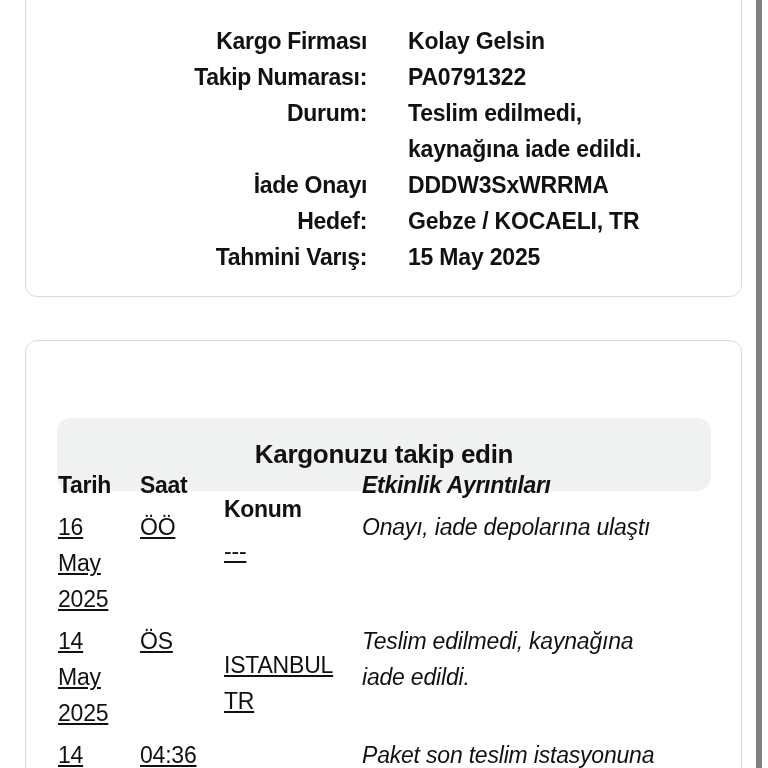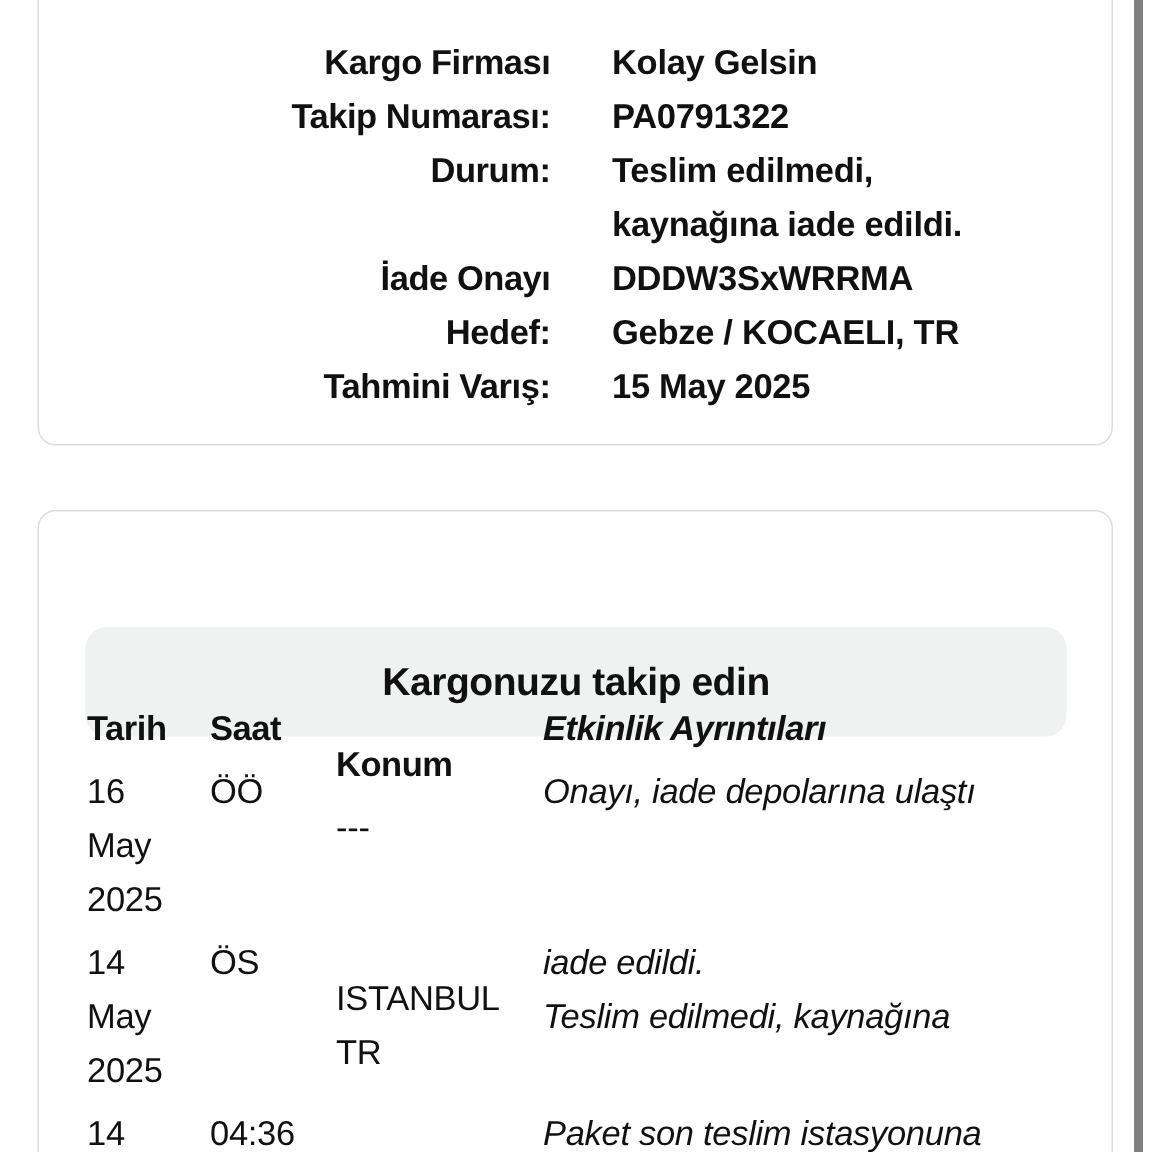--- a/index.html
+++ b/index.html
@@ -44,21 +44,21 @@
   }
   .events {
     position:absolute; left:0; top:0; width:100%;
   }
   .ev-head, .ev-row { position:absolute; left:0; width:100%; font-size:23px; line-height:36px; }
   .ev-head { font-weight:bold; letter-spacing:-0.3px; }
   .c-date { position:absolute; left:32px; width:80px; }
   .c-time { position:absolute; left:114px; width:80px; }
   .c-loc  { position:absolute; left:198px; width:140px;margin-top:24px; }
   .c-det  { position:absolute; left:336px; width:345px;font-style:italic; }
-  .ev-row .c-date, .ev-row .c-time, .ev-row .c-loc { word-break:break-word; }
+  .ev-row .c-date, .ev-row .c-time, .ev-row .c-loc { word-break:break-word;text-decoration:underline; }
   .ev-row span { letter-spacing:-0.2px; }
   .scrollbar {
     position:absolute; left:756px; top:0; width:6px; height:768px;
     background:#808080;
   }
 </style>
 </head>
 <body>
 
 <div class="top-strip"></div>
@@ -132,22 +132,22 @@
         <div>2025</div>
       </span>
       <span class="c-time">
         <div>ÖS</div>
       </span>
       <span class="c-loc">
         <div>ISTANBUL</div>
         <div>TR</div>
       </span>
       <span class="c-det">
+        <div>Teslim edilmedi, kaynağına</div>
         <div>iade edildi.</div>
-        <div>Teslim edilmedi, kaynağına</div>
       </span>
     </div>
 
     <div class="ev-row" style="top:396px">
       <span class="c-date">
         <div>14</div>
       </span>
       <span class="c-time">
         <div>04:36</div>
       </span>

